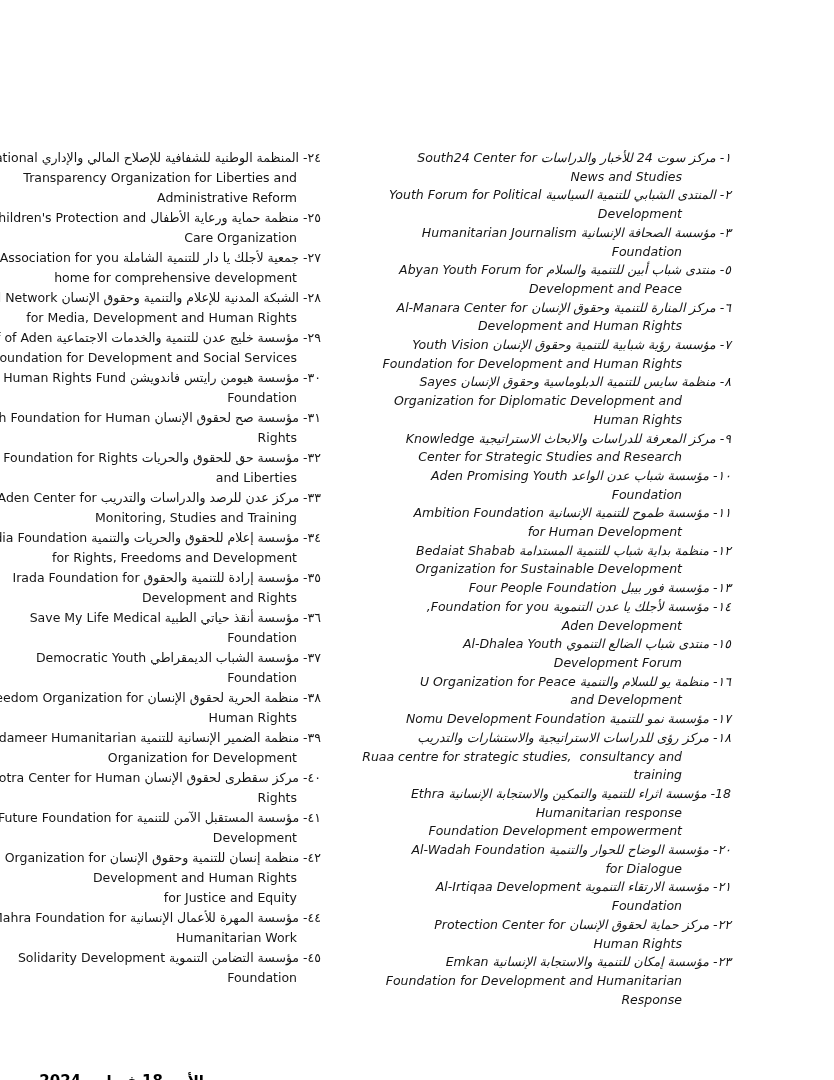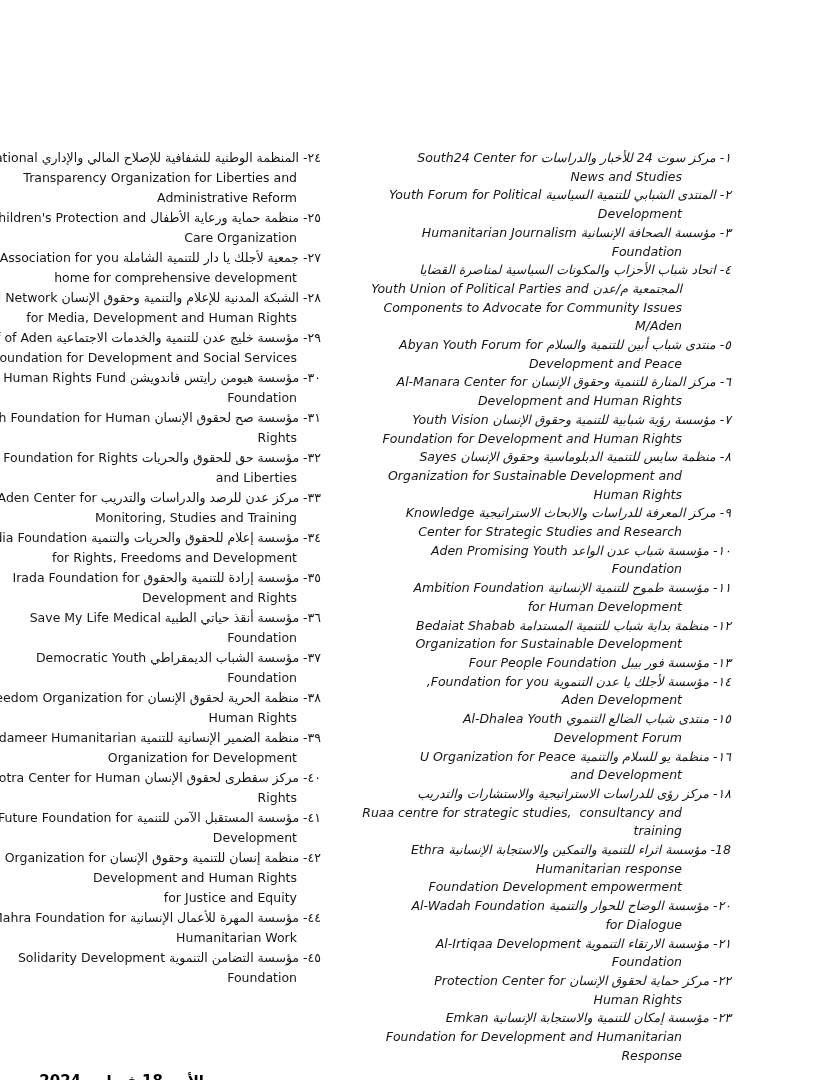--- a/index.html
+++ b/index.html
@@ -160,40 +160,34 @@
       </div>
       <div class="item">
         <div class="line" dir="rtl">٢- المنتدى الشبابي للتنمية السياسية Youth Forum for Political</div>
         <div class="line cont" dir="rtl">Development</div>
       </div>
       <div class="item">
         <div class="line" dir="rtl">٣- مؤسسة الصحافة الإنسانية Humanitarian Journalism</div>
         <div class="line cont" dir="rtl">Foundation</div>
       </div>
       <div class="item">
-        <div class="line" dir="rtl">٤- اتحاد شباب الأحزاب والمكونات السياسية لمناصرة القضايا</div>
-        <div class="line cont" dir="rtl">المجتمعية م/عدن Youth Union of Political Parties and</div>
-        <div class="line cont" dir="rtl">Components to Advocate for Community Issues</div>
-        <div class="line cont" dir="rtl">M/Aden</div>
-      </div>
-      <div class="item">
         <div class="line" dir="rtl">٥- منتدى شباب أبين للتنمية والسلام Abyan Youth Forum for</div>
         <div class="line cont" dir="rtl">Development and Peace</div>
       </div>
       <div class="item">
         <div class="line" dir="rtl">٦- مركز المنارة للتنمية وحقوق الإنسان Al-Manara Center for</div>
         <div class="line cont" dir="rtl">Development and Human Rights</div>
       </div>
       <div class="item">
         <div class="line" dir="rtl">٧- مؤسسة رؤية شبابية للتنمية وحقوق الإنسان Youth Vision</div>
         <div class="line cont" dir="rtl">Foundation for Development and Human Rights</div>
       </div>
       <div class="item">
         <div class="line" dir="rtl">٨- منظمة سايس للتنمية الدبلوماسية وحقوق الإنسان Sayes</div>
-        <div class="line cont" dir="rtl">Organization for Sustainable Development and</div>
+        <div class="line cont" dir="rtl">Organization for Diplomatic Development and</div>
         <div class="line cont" dir="rtl">Human Rights</div>
       </div>
       <div class="item">
         <div class="line" dir="rtl">٩- مركز المعرفة للدراسات والابحاث الاستراتيجية Knowledge</div>
         <div class="line cont" dir="rtl">Center for Strategic Studies and Research</div>
       </div>
       <div class="item">
         <div class="line" dir="rtl">١٠- مؤسسة شباب عدن الواعد Aden Promising Youth</div>
         <div class="line cont" dir="rtl">Foundation</div>
       </div>
@@ -212,20 +206,23 @@
         <div class="line" dir="rtl">١٤- مؤسسة لأجلك يا عدن التنموية Foundation for you,</div>
         <div class="line cont" dir="rtl">Aden Development</div>
       </div>
       <div class="item">
         <div class="line" dir="rtl">١٥- منتدى شباب الضالع التنموي Al-Dhalea Youth</div>
         <div class="line cont" dir="rtl">Development Forum</div>
       </div>
       <div class="item">
         <div class="line" dir="rtl">١٦- منظمة يو للسلام والتنمية U Organization for Peace</div>
         <div class="line cont" dir="rtl">and Development</div>
+      </div>
+      <div class="item">
+        <div class="line" dir="rtl">١٧- مؤسسة نمو للتنمية Nomu Development Foundation</div>
       </div>
       <div class="item">
         <div class="line" dir="rtl">١٨- مركز رؤى للدراسات الاستراتيجية والاستشارات والتدريب</div>
         <div class="line cont" dir="rtl">Ruaa centre for strategic studies,  consultancy and</div>
         <div class="line cont" dir="rtl">training</div>
       </div>
       <div class="item">
         <div class="line" dir="rtl">18- مؤسسة اثراء للتنمية والتمكين والاستجابة الإنسانية Ethra</div>
         <div class="line cont" dir="rtl">Humanitarian response</div>
         <div class="line cont" dir="rtl">Foundation Development empowerment</div>

